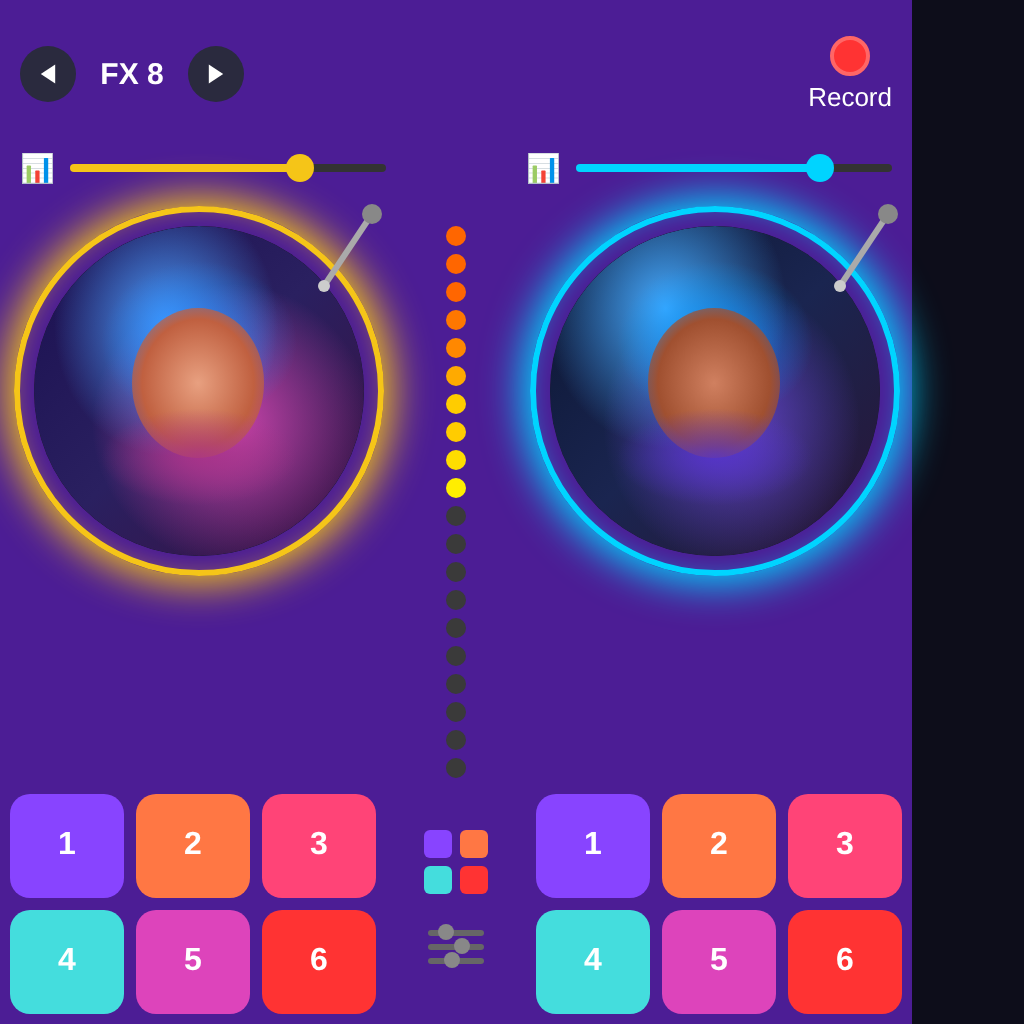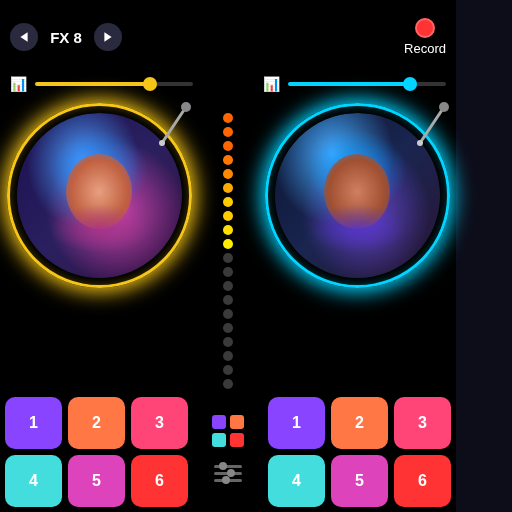--- a/index.html
+++ b/index.html
@@ -8,21 +8,21 @@
       height: 512px;
       background: #0d0d1a;
       font-family: Arial, sans-serif;
       overflow: hidden;
       color: white;
     }
 
     .app-container {
       width: 456px;
       height: 512px;
-      background: #000000;
+      background: #4c1d95;
       position: relative;
       display: flex;
       flex-direction: column;
     }
 
     
     .top-bar {
       display: flex;
       align-items: center;
       justify-content: space-between;

